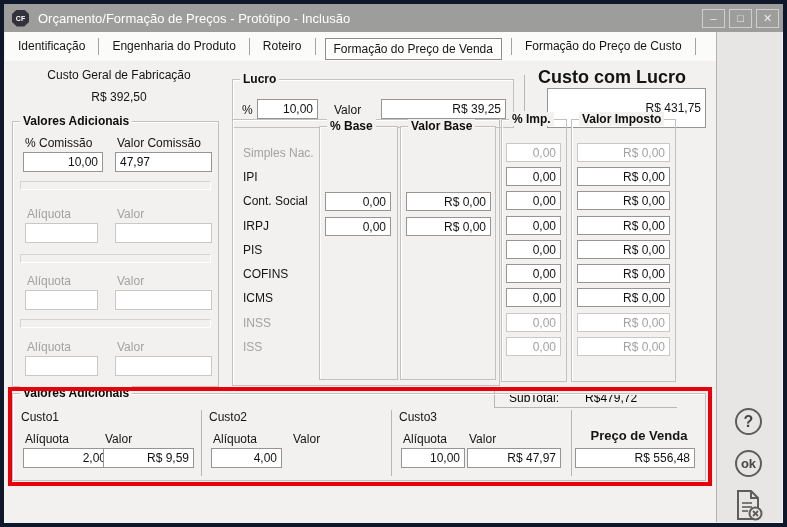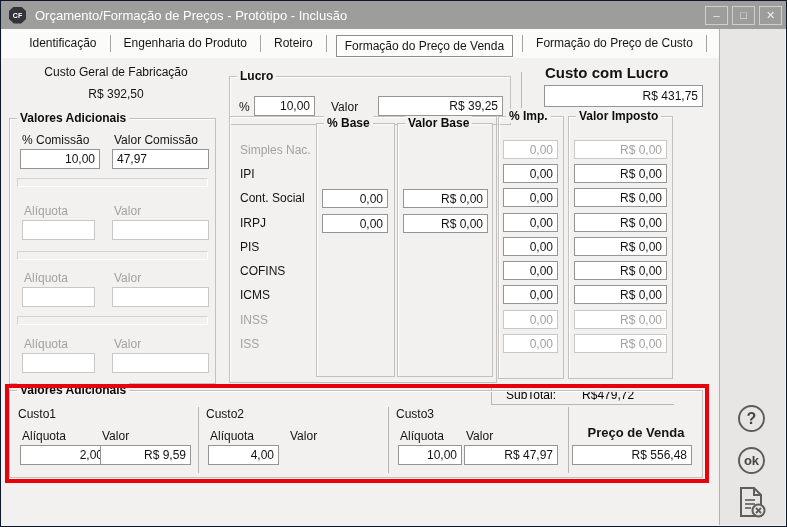--- a/index.html
+++ b/index.html
@@ -1,24 +1,24 @@
 <!DOCTYPE html>
 <html><head>
 <meta charset="utf-8">
 <style>
   html,body{margin:0;padding:0;background:#d8d5d2;font-family:"Liberation Sans",sans-serif;}
-  .window{position:relative;width:787px;height:527px;background:#f2f1f0;border:1px solid #0f172a;box-sizing:border-box;overflow:hidden;}
+  .window{position:relative;width:787px;height:527px;background:#f2f1f0;border:4px solid #0f172a;box-sizing:border-box;overflow:hidden;}
   
   .titlebar{position:absolute;top:0;left:0;right:0;height:28px;background:#9d9d9c;display:flex;align-items:center;padding-left:8px;box-sizing:border-box;}
   .appicon{width:17px;height:17px;background:#34333b;clip-path:polygon(28% 0,72% 0,100% 26%,100% 74%,72% 100%,28% 100%,0 74%,0 26%);color:#fff;font-size:7px;font-weight:bold;display:flex;align-items:center;justify-content:center;flex:0 0 auto;}
   .title{color:#ffffff;font-size:13px;margin-left:9px;white-space:nowrap;}
   .wincontrols{margin-left:auto;display:flex;gap:4px;padding-right:4px;}
   .winbtn{width:23px;height:19px;border:1px solid #cfcfce;color:#efefee;font-size:11px;display:flex;align-items:center;justify-content:center;box-sizing:border-box;}
   
-  .tabbar{position:absolute;top:28px;left:1px;width:719px;height:29px;background:#fbfbfa;display:flex;align-items:center;box-sizing:border-box;justify-content:center;}
+  .tabbar{position:absolute;top:28px;left:1px;width:719px;height:29px;background:#fbfbfa;display:flex;align-items:center;box-sizing:border-box;}
   .tab{padding:0 13px;font-size:12px;color:#161616;border-right:1px solid #a5a4a3;height:17px;line-height:17px;white-space:nowrap;}
   .tab.active{padding:0 9px;}
   .tab.active .abox{display:inline-block;border:1px solid #8e8d8c;box-shadow:inset 0 0 0 2px #ffffff;background:#fdfdfc;padding:3px 8px;line-height:14px;}
   
   .rightstrip{position:absolute;top:28px;right:1px;bottom:1px;width:66px;background:#e7e6e5;border-left:1px solid #b3b2b1;box-sizing:border-box;}
   .circlebtn{position:absolute;left:18px;width:27px;height:27px;border:2px solid #5d5d5c;border-radius:50%;display:flex;align-items:center;justify-content:center;font-weight:bold;color:#454545;background:transparent;box-sizing:border-box;}
   
   .lbl{position:absolute;font-size:12px;color:#141414;white-space:nowrap;}
   .lbl.b{font-weight:bold;}
   .lbl.gray{color:#a3a2a1;}
@@ -81,22 +81,22 @@
   <div class="gb" style="left:228px;top:59px;width:282px;height:49px;margin-top:16px;">
     <span class="cap">Lucro</span>
     <span class="lbl" style="left:9px;top:23px;">%</span>
     <input class="in r" style="left: 24px; top: 19px; width: 61px;" value="10,00">
     <span class="lbl" style="left:101px;top:23px;">Valor</span>
     <input class="in r" style="left: 148px; top: 19px; width: 125px;" value="R$ 39,25">
   </div>
 
   <div class="vdiv" style="left:520px;top:71px;height:36px;"></div>
 
-  <div class="lbl b" style="left:544px;top:63px;width:162px;text-align:left;font-size:15px;">Custo com Lucro</div>
-  <input class="in r" style="left: 543px; top: 84px; width: 159px; height: 22px;" value="R$ 431,75">
+  <div class="lbl b" style="left:520px;top:63px;width:162px;text-align:right;font-size:18px;">Custo com Lucro</div>
+  <input class="in r" style="left: 543px; top: 84px; width: 159px; height: 40px;" value="R$ 431,75">
 
   <div class="gb" style="left:8px;top:117px;width:207px;height:266px;">
     <span class="cap">Valores Adicionais</span>
     <span class="lbl" style="left:12px;top:14px;">% Comissão</span>
     <span class="lbl" style="left:104px;top:14px;">Valor Comissão</span>
     <input class="in r" style="left: 10px; top: 30px; width: 80px;" value="10,00">
     <input class="in" style="left: 102px; top: 30px; width: 97px;" value="47,97">
 
     <div class="strip" style="top:59px;"></div>
     <span class="lbl gray" style="left:14px;top:85px;">Alíquota</span>

